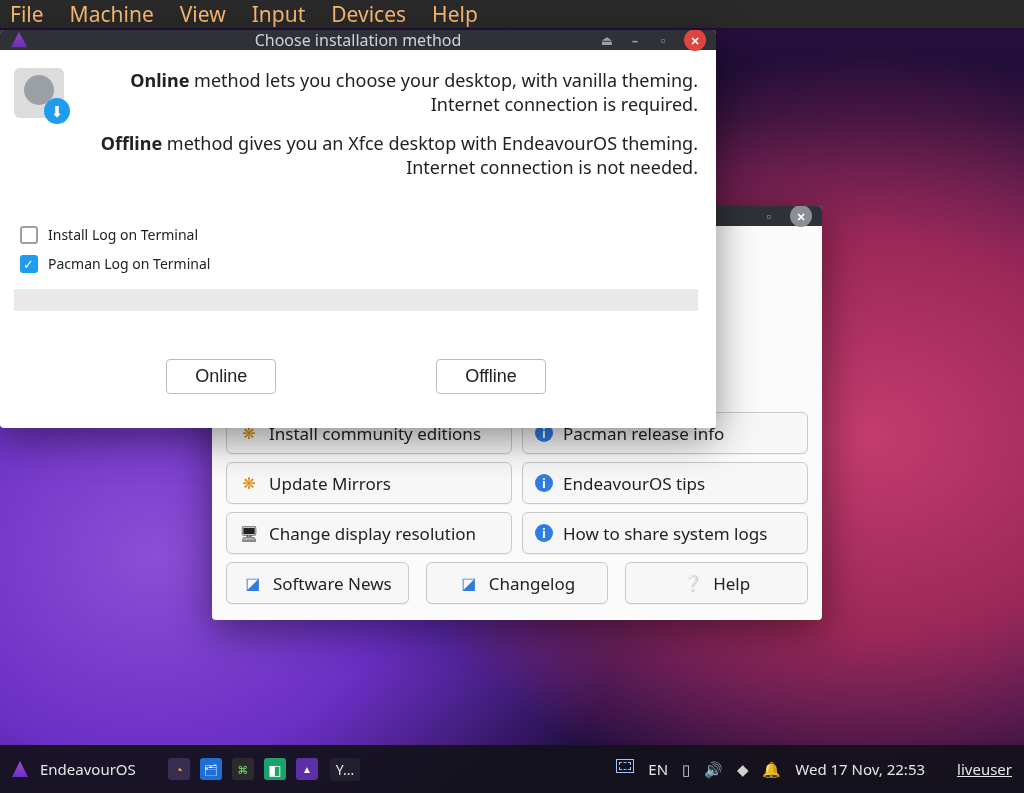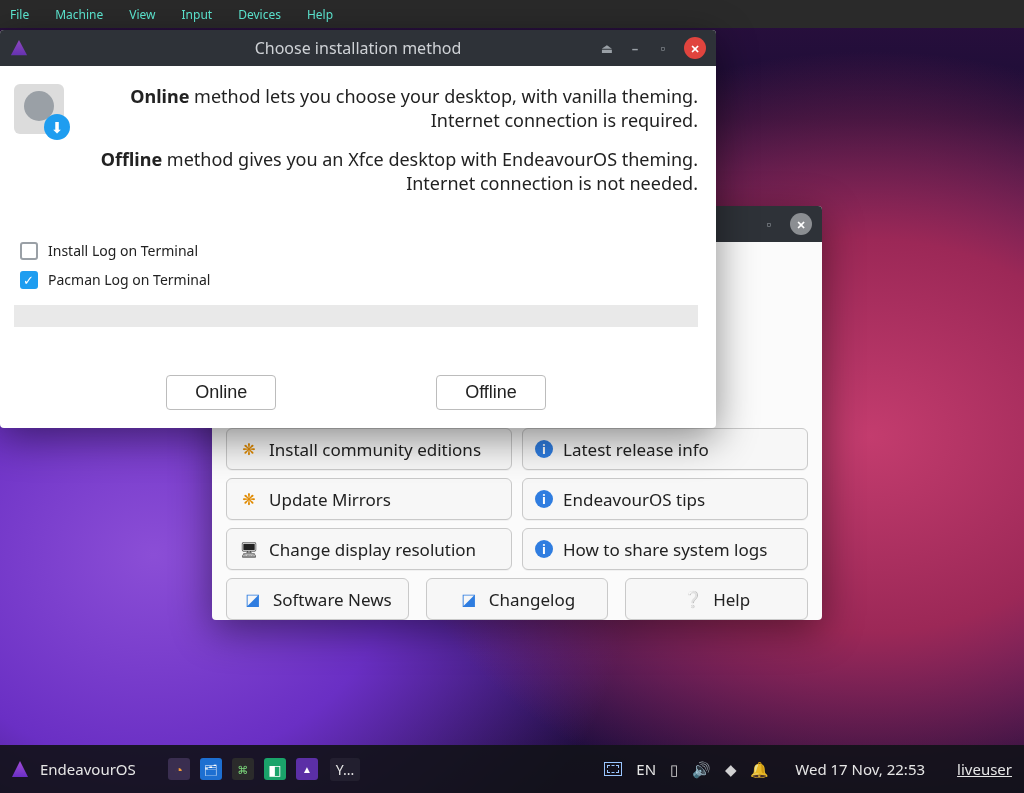--- a/index.html
+++ b/index.html
@@ -8,34 +8,34 @@
     background:
       radial-gradient(ellipse 900px 700px at 85% 55%, #c33c6e 0%, #9c2857 28%, rgba(60,10,60,0) 55%),
       radial-gradient(ellipse 800px 700px at 15% 70%, #8b4ed6 0%, #6a2fc4 30%, rgba(40,10,80,0) 60%),
       linear-gradient(180deg, #2a0f3d 0%, #1b0d36 15%, #3a1e66 45%, #4c1f85 60%, #2a1250 85%, #1a0b33 100%);
     position: relative;
   }
 
   
   .vb-menu {
     position: absolute; top:0; left:0; right:0; height:28px;
-    background:#2a2a2a; color:#5eead4;
+    background:#2a2a2a; color:#fdba74;
     display:flex; align-items:center; gap:26px; padding:0 10px;
-    font-size:12px;
+    font-size:21px;
   }
   .vb-menu span { cursor:default; }
 
   
   .win {
     position:absolute; background:#fff; border-radius:4px;
     box-shadow: 0 10px 40px rgba(0,0,0,.45);
     overflow:hidden;
   }
   .titlebar {
-    height:36px; background:#2e3238; color:#cfd2d6;
+    height:20px; background:#2e3238; color:#cfd2d6;
     display:flex; align-items:center; position:relative;
     font-size:16px;
   }
   .titlebar .title { position:absolute; left:50%; transform:translateX(-50%); white-space:nowrap; }
   .titlebar .app-icon {
     width:18px;height:18px;margin-left:10px;
     background:linear-gradient(180deg,#a24dd8,#6a2fc4);
     clip-path: polygon(50% 5%, 95% 90%, 5% 90%);
     opacity:.85;
   }
@@ -105,23 +105,23 @@
   .tb-left{display:flex;align-items:center;gap:12px;}
   .tb-logo{width:16px;height:16px;background:linear-gradient(180deg,#a24dd8,#6a2fc4);clip-path:polygon(50% 0,100% 100%,0 100%);}
   .tb-apps{display:flex;align-items:center;gap:10px;margin-left:20px;}
   .tb-apps .app{width:22px;height:22px;border-radius:3px;display:flex;align-items:center;justify-content:center;font-size:14px;}
   .app.ff{background:#3a2e50;color:#f29b3a;} .app.ff::before{content:'◔';}
   .app.fm{background:#1d6fd1;color:#fff;} .app.fm::before{content:'🗂'; font-size:11px;}
   .app.term{background:#2b2b2b;color:#7cd87c;} .app.term::before{content:'⌘'; font-size:11px;}
   .app.dash{background:#1aa36a;color:#fff;} .app.dash::before{content:'◧';}
   .app.inst{background:#5b2fa6;color:#fff;} .app.inst::before{content:'▲'; font-size:10px;}
   .tb-task{margin-left:2px; background:rgba(255,255,255,.05);padding:2px 6px;border-radius:3px;font-size:14px;}
-  .tb-tray{margin-left:auto;display:flex;align-items:center;gap:14px;padding-left:24px;}
+  .tb-tray{margin-left:auto;display:flex;gap:14px;padding-left:24px;}
   .tray-ic{font-size:15px;opacity:.9;}
-  .tb-clock{margin-left:12px;}
+  .tb-clock{margin-left:0;}
   .tb-user{margin-left:18px;text-decoration:underline;}
   .kb-ic{width:18px;height:14px;border:1px solid #9ac6ff;position:relative;}
   .kb-ic::before{content:'';position:absolute;inset:2px;border:1px dashed #9ac6ff;}
 </style>
 </head>
 <body>
 
 <div class="vb-menu">
   <span>File</span>
   <span>Machine</span>
@@ -153,21 +153,21 @@
             <span>Update Mirrors</span>
           </div>
         <div class="wbtn">
             <span class="ic disp"></span>
             <span>Change display resolution</span>
           </div>
       </div>
       <div class="col">
         <div class="wbtn">
             <span class="ic info"></span>
-            <span>Latest release info</span>
+            <span>Pacman release info</span>
           </div>
         <div class="wbtn">
             <span class="ic info"></span>
             <span>EndeavourOS tips</span>
           </div>
         <div class="wbtn">
             <span class="ic info"></span>
             <span>How to share system logs</span>
           </div>
       </div>

